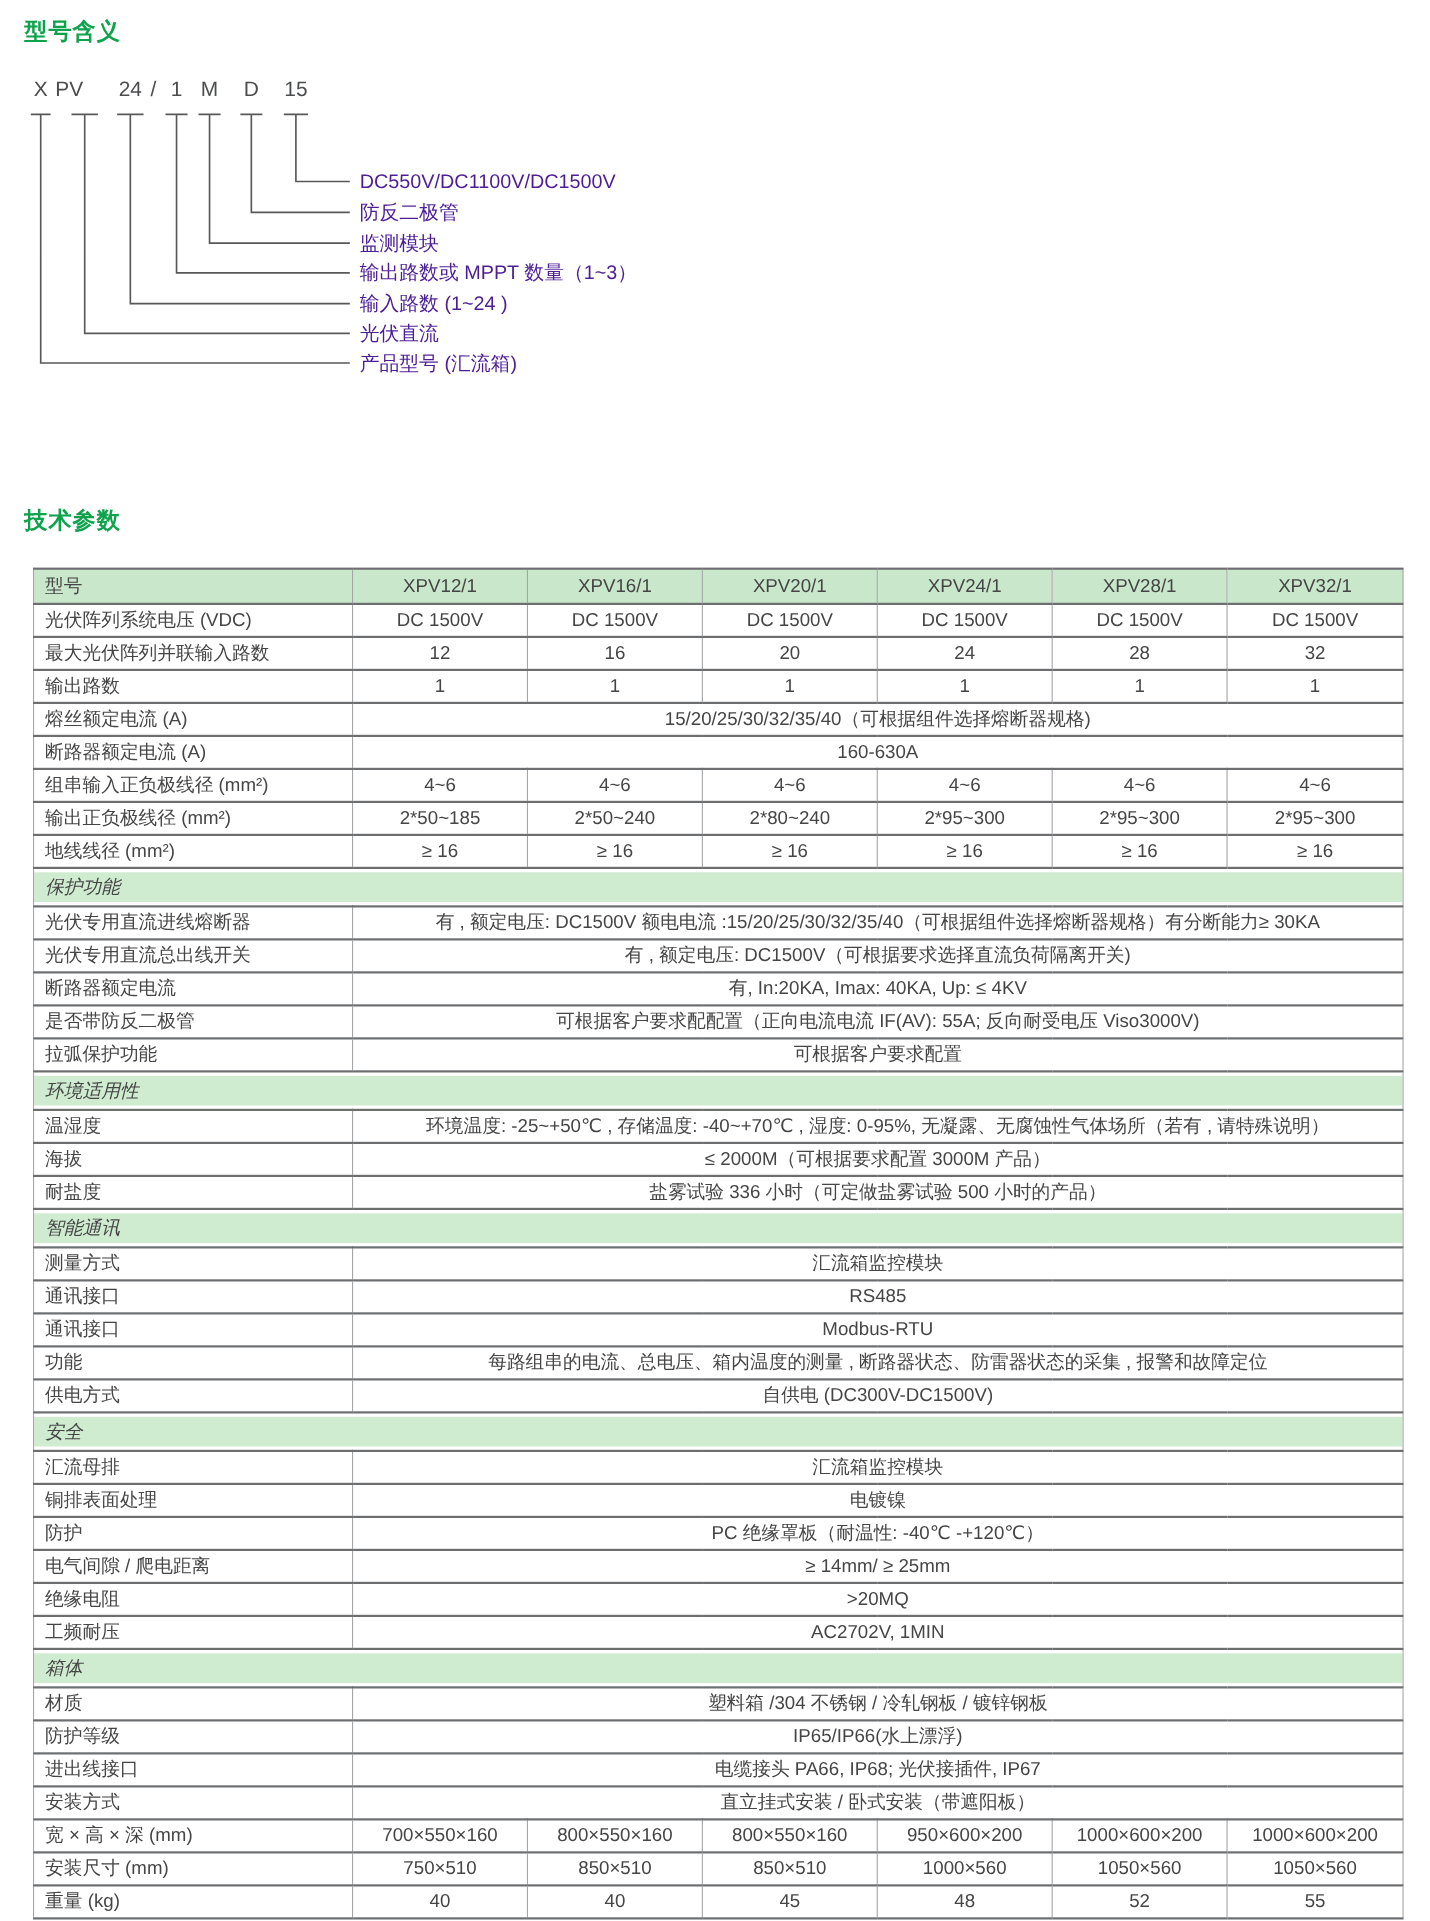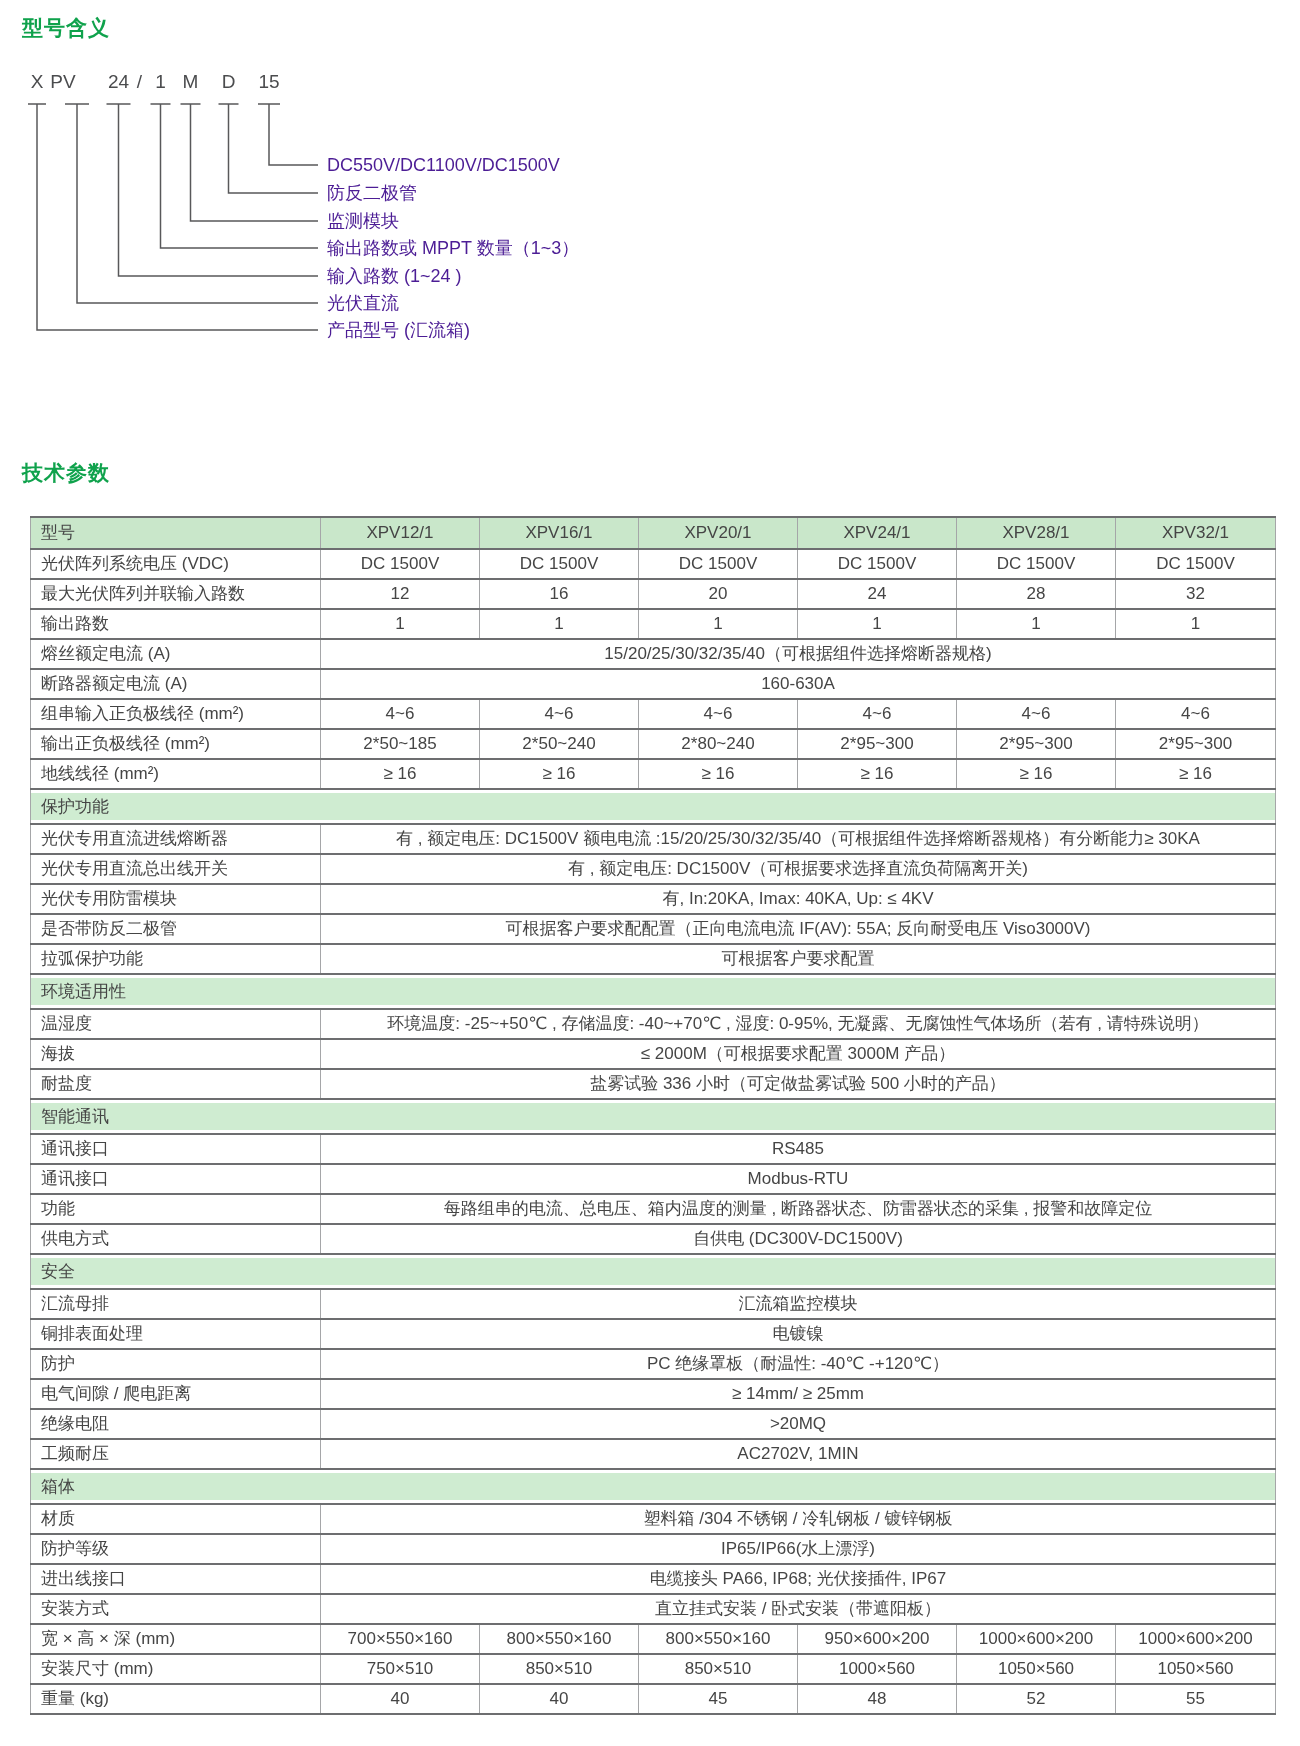--- a/index.html
+++ b/index.html
@@ -33,21 +33,21 @@
   .specs th,.specs td{
     border-left:1px solid #a5a6a8;border-right:1px solid #a5a6a8;
     border-top:2px solid #6d6e70;border-bottom:2px solid #6d6e70;
     font-weight:normal;font-size:17px;color:#454545;
     text-align:center;vertical-align:middle;
     padding:0;height:28px;line-height:1.15;
     overflow:hidden;white-space:nowrap;
   }
   .specs thead th{background:#c9e7ca;height:30px;}
   .specs th.lbl,.specs td.lbl{text-align:left;padding-left:10px;}
-  .specs tr.sectionrow td{padding:3px 0;height:auto;}
+  .specs tr.sectionrow td{padding:3px 0;height:auto;font-style:italic;}
   .band{
     background:#cfecd1;height:27px;display:flex;align-items:center;
     padding-left:10px;font-size:17px;color:#454545;
   }
 </style>
 </head>
 <body>
 
 <div class="page">
 
@@ -173,21 +173,21 @@
         </tr>
         <tr>
           <td class="lbl">光伏专用直流进线熔断器</td>
           <td colspan="6">有 , 额定电压: DC1500V 额电电流 :15/20/25/30/32/35/40（可根据组件选择熔断器规格）有分断能力≥ 30KA</td>
         </tr>
         <tr>
           <td class="lbl">光伏专用直流总出线开关</td>
           <td colspan="6">有 , 额定电压: DC1500V（可根据要求选择直流负荷隔离开关)</td>
         </tr>
         <tr>
-          <td class="lbl">光伏专用防雷模块</td>
+          <td class="lbl">断路器额定电流</td>
           <td colspan="6">有, In:20KA, Imax: 40KA, Up: ≤ 4KV</td>
         </tr>
         <tr>
           <td class="lbl">是否带防反二极管</td>
           <td colspan="6">可根据客户要求配配置（正向电流电流 IF(AV): 55A; 反向耐受电压 Viso3000V)</td>
         </tr>
         <tr>
           <td class="lbl">拉弧保护功能</td>
           <td colspan="6">可根据客户要求配置</td>
         </tr>
@@ -205,20 +205,24 @@
           <td colspan="6">≤ 2000M（可根据要求配置 3000M 产品）</td>
         </tr>
         <tr>
           <td class="lbl">耐盐度</td>
           <td colspan="6">盐雾试验 336 小时（可定做盐雾试验 500 小时的产品）</td>
         </tr>
         <tr class="sectionrow">
           <td colspan="7">
             <div class="band">智能通讯</div>
           </td>
+        </tr>
+        <tr>
+          <td class="lbl">测量方式</td>
+          <td colspan="6">汇流箱监控模块</td>
         </tr>
         <tr>
           <td class="lbl">通讯接口</td>
           <td colspan="6">RS485</td>
         </tr>
         <tr>
           <td class="lbl">通讯接口</td>
           <td colspan="6">Modbus-RTU</td>
         </tr>
         <tr>

